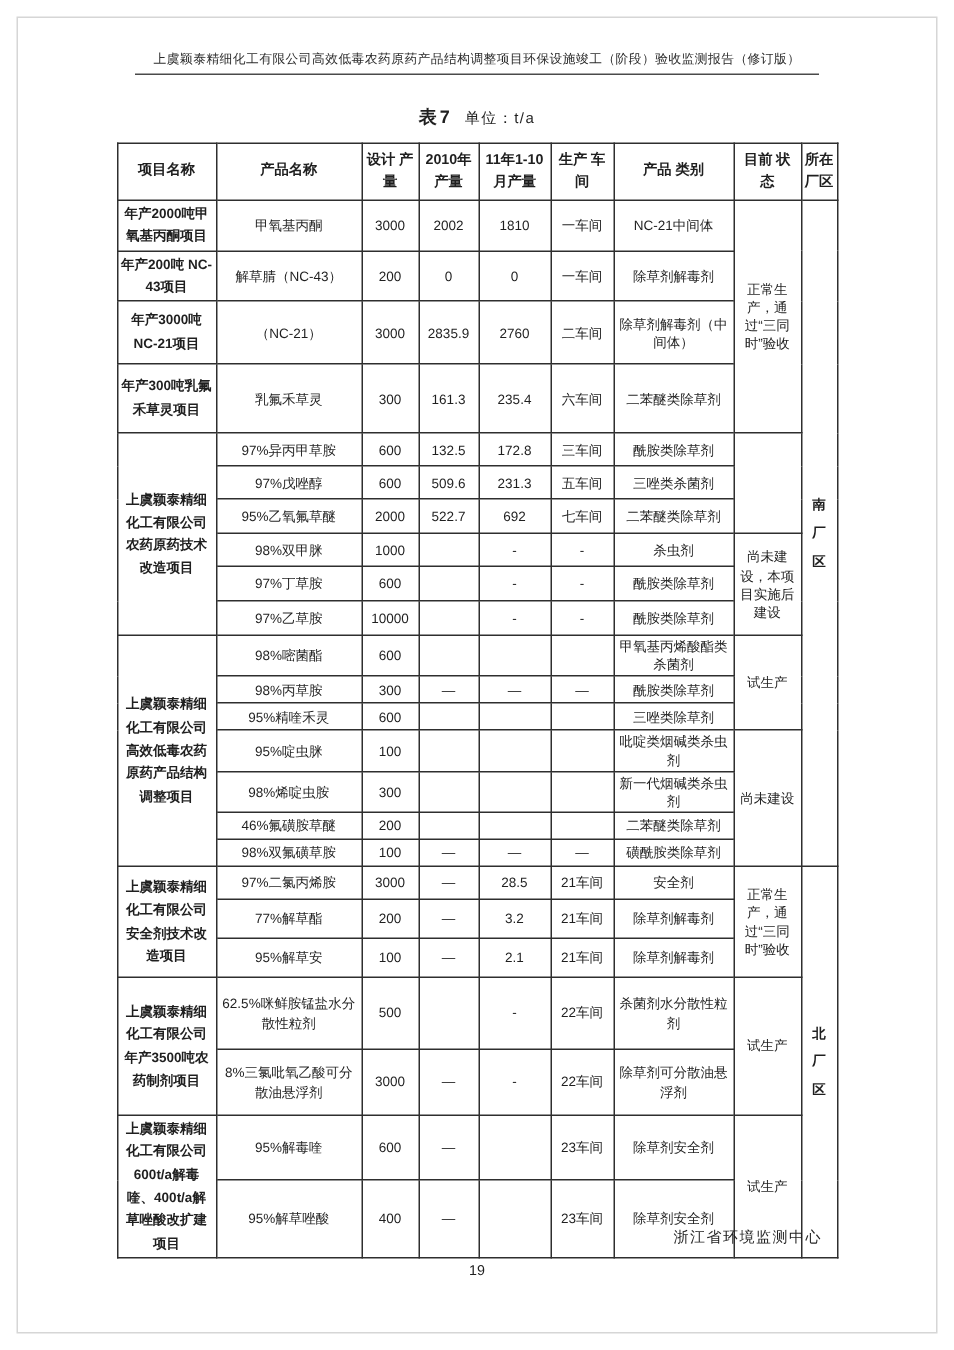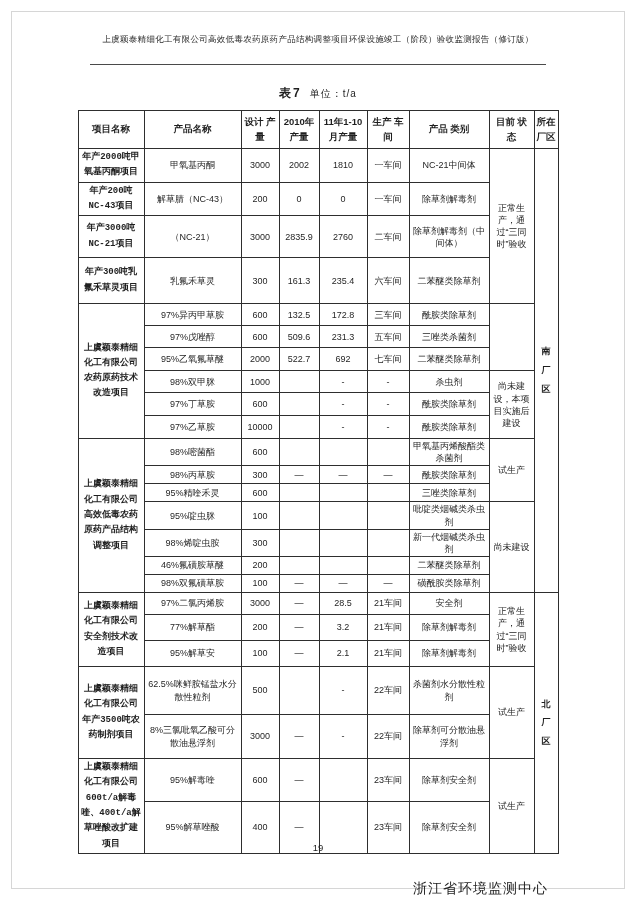--- a/index.html
+++ b/index.html
@@ -2,35 +2,35 @@
 <html><head>
 <meta charset="utf-8">
 <style>
   html,body{margin:0;padding:0;}
   body{width:636px;height:900px;background:#ffffff;position:relative;overflow:hidden;
        font-family:"Liberation Sans","DejaVu Sans",sans-serif;color:#1f1f1f;}
   .scan-frame{position:absolute;left:11px;top:11px;right:11px;bottom:11px;
        border:1px solid #d6d6d6;pointer-events:none;}
   .content{position:absolute;left:28px;top:26px;right:28px;filter:blur(0.28px);}
   .doc-header{margin:8px 62px 0 62px;text-align:center;font-size:8.5px;letter-spacing:.3px;
-       color:#2b2b2b;border-bottom:1.5px solid #4a4a4a;padding-bottom:18px;white-space:nowrap;}
+       color:#2b2b2b;border-bottom:1.5px solid #4a4a4a;padding-bottom:3px;white-space:nowrap;}
   .caption{display:flex;justify-content:center;align-items:baseline;gap:8px;margin-top:20px;}
   .caption .tbl-label{font-size:12px;font-weight:bold;letter-spacing:2px;}
   .caption .tbl-title{font-size:14.5px;font-weight:bold;letter-spacing:3px;}
   .caption .tbl-unit{font-size:10px;letter-spacing:1px;}
   table{border-collapse:collapse;table-layout:fixed;margin:8px auto 0 auto;width:480px;}
   th,td{border:1px solid #2e2e2e;font-size:9px;padding:1px 2px;text-align:center;
        vertical-align:middle;line-height:1.35;overflow:hidden;}
   th{font-weight:bold;font-size:9.5px;line-height:1.5;}
-  td.proj{font-weight:bold;line-height:1.7;font-family:Liberation Mono, monospace;}
+  td.proj{font-weight:bold;line-height:1.7;}
   td.num{font-size:9px;}
   .vtext{width:1em;margin:12px auto;line-height:2.1;font-weight:bold;}
   .note{font-size:9px;margin:9px 0 0 12px;letter-spacing:.5px;}
   .page-num{position:absolute;left:0;right:0;top:842px;text-align:center;font-size:9.5px;}
-  .footer-org{position:absolute;right:88px;top:880px;font-size:14px;letter-spacing:1px;}
+  .footer-org{position:absolute;right:88px;top:818px;font-size:10px;letter-spacing:1px;}
 </style>
 </head>
 <body>
 
 <div class="scan-frame"></div>
 
 <div class="content">
 
   <div class="doc-header">上虞颖泰精细化工有限公司高效低毒农药原药产品结构调整项目环保设施竣工（阶段）验收监测报告（修订版）</div>
 

